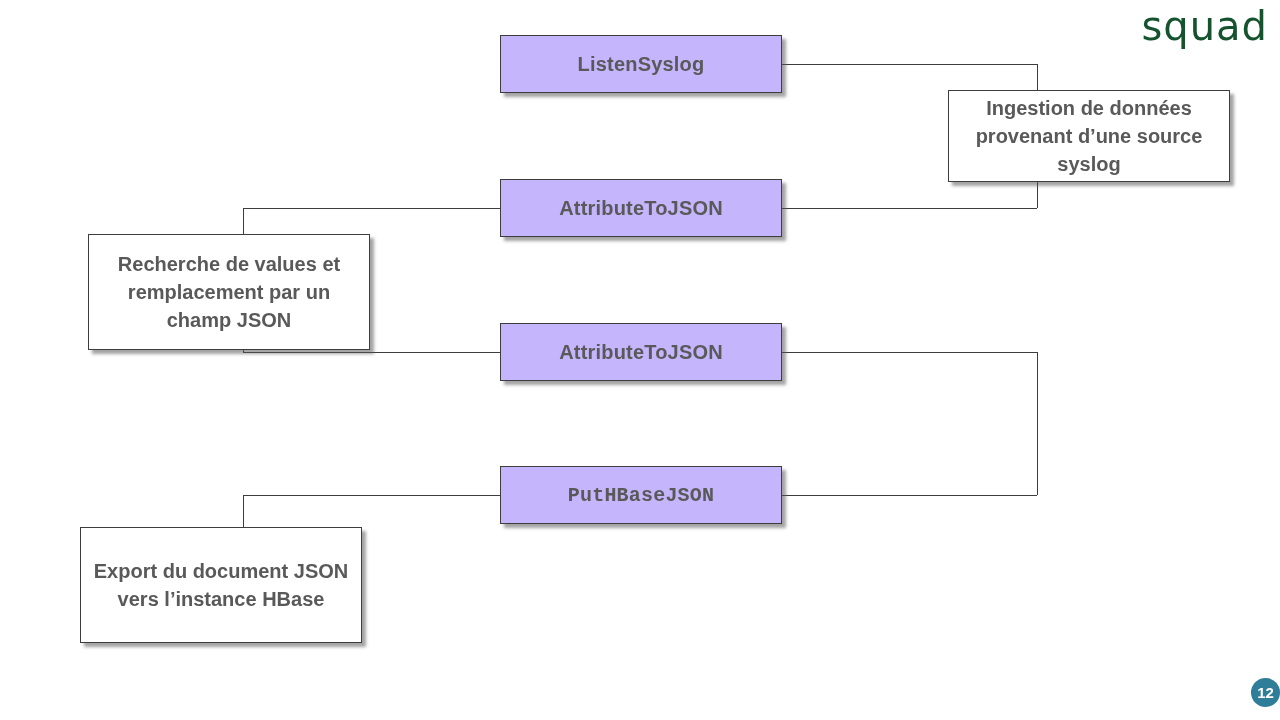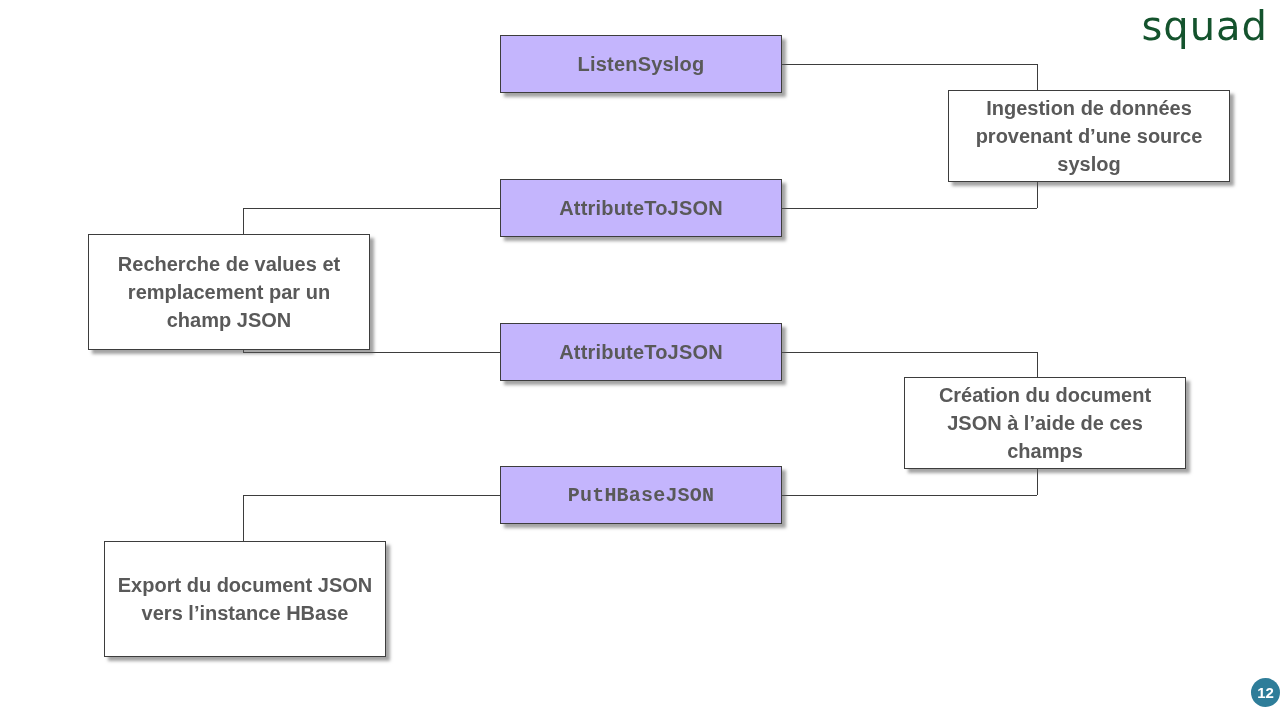--- a/index.html
+++ b/index.html
@@ -87,24 +87,21 @@
   <div class="pbox" style="left:500px; top:466px;font-family:Liberation Mono, monospace;">
     <span>PutHBaseJSON</span>
   </div>
 
   <div class="abox tall" style="left:948px; top:90px;">
     <span>Ingestion de données provenant d’une source syslog</span>
   </div>
   <div class="abox" style="left:88px; top:234px;">
     <span>Recherche de values et remplacement par un champ JSON</span>
   </div>
-  <div class="abox tall" style="left:904px; top:377px;">
-    <span>Création du document JSON à l’aide de ces champs</span>
-  </div>
-  <div class="abox" style="left:104px; top:527px;margin-top:14px;">
+  <div class="abox" style="left:80px; top:527px;">
     <span>Export du document JSON vers l’instance HBase</span>
   </div>
 
   <div class="logo" style="color: #14532d;">squad</div>
 
   <div class="page-badge" style="background: rgb(46, 125, 153);">12</div>
 
 </div>
 
 </body></html>

